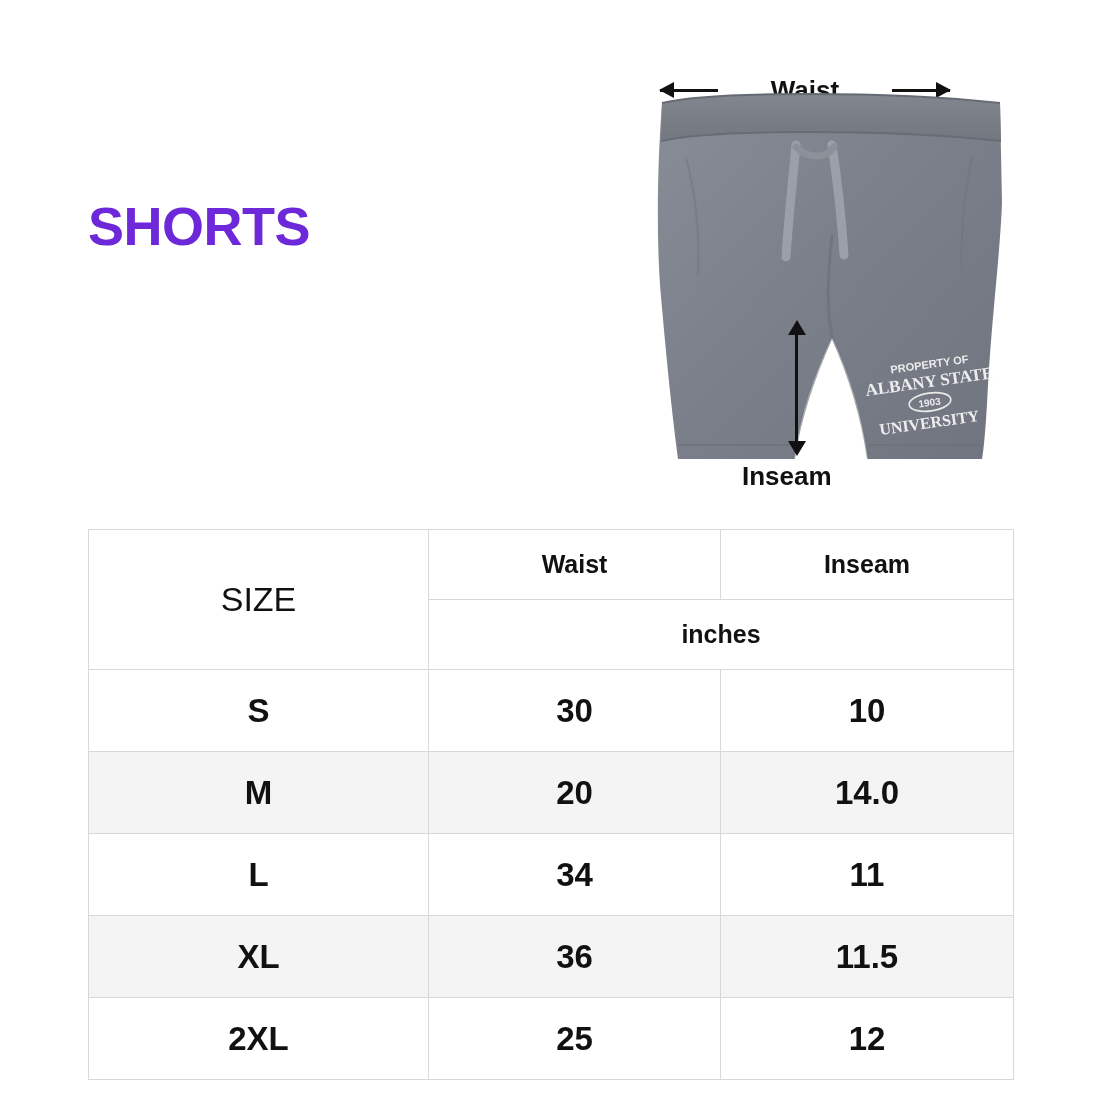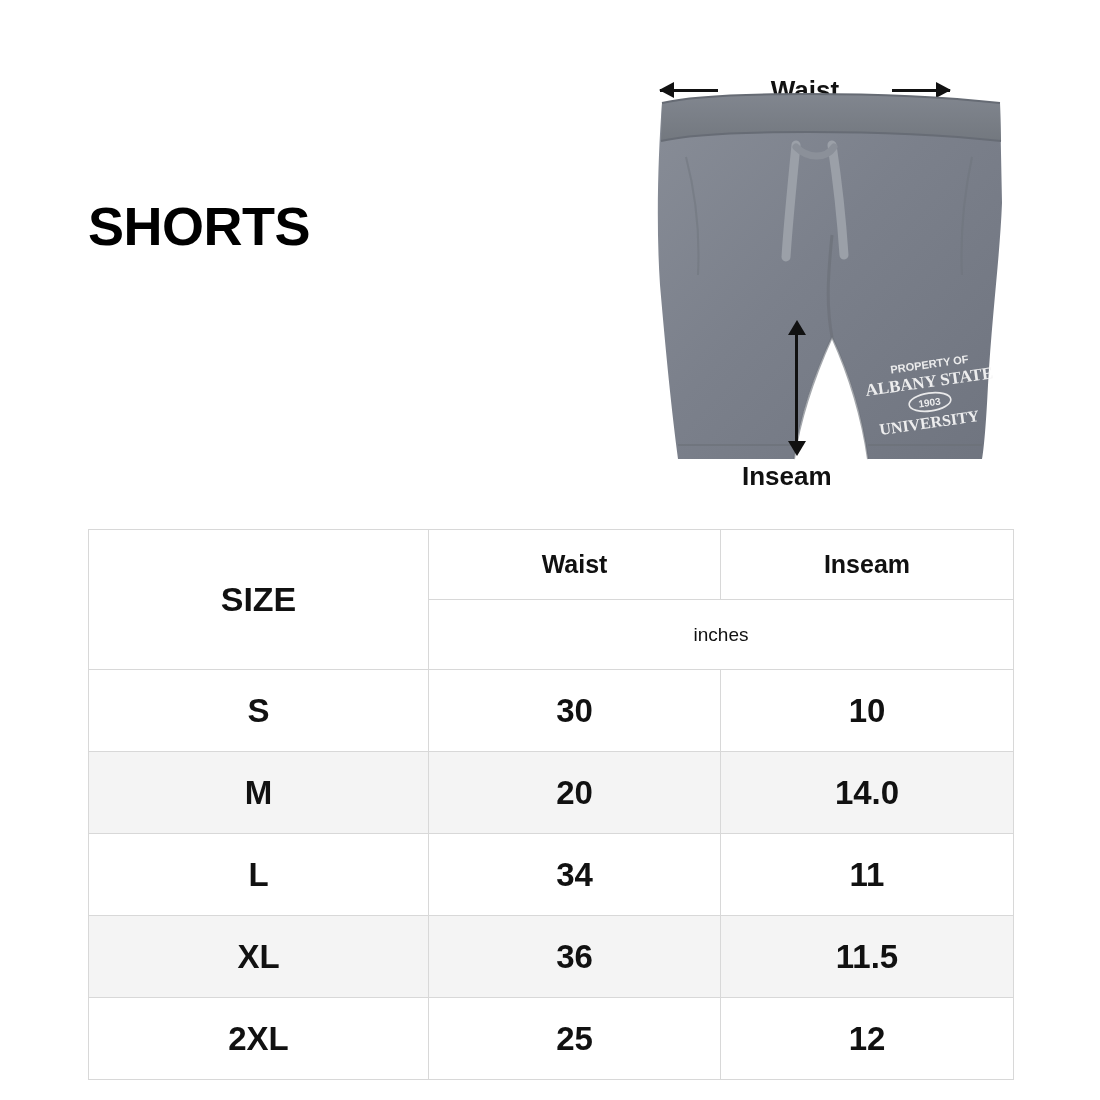--- a/index.html
+++ b/index.html
@@ -21,21 +21,21 @@
     position: absolute;
     left: 88px;
     top: 196px;
     width: 470px;
   }
   .title-line {
     font-size: 54px;
     font-weight: bold;
     letter-spacing: -0.5px;
     line-height: 1.12;
-    color: #000000;
+    color: #6d28d9;
   }
 
   
   .product-area {
     position: absolute;
     left: 600px;
     top: 30px;
     width: 420px;
     height: 470px;
   }
@@ -151,27 +151,27 @@
   .col-size { width: 340px; }
   .col-waist { width: 292px; }
   .col-inseam { width: 293px; }
 
   .hdr-sub {
     font-size: 25px;
     font-weight: bold;
     height: 67px;
   }
   .hdr-units {
-    font-size: 19px;
-    font-weight: normal;
+    font-size: 25px;
+    font-weight: bold;
     height: 67px;
   }
   .hdr-size {
     font-size: 34px;
-    font-weight: bold;
+    font-weight: normal;
   }
   .body-row td {
     height: 79px;
     font-size: 33px;
     font-weight: bold;
   }
   .row-shaded td {
     background: #f4f4f4;
   }
 </style>

